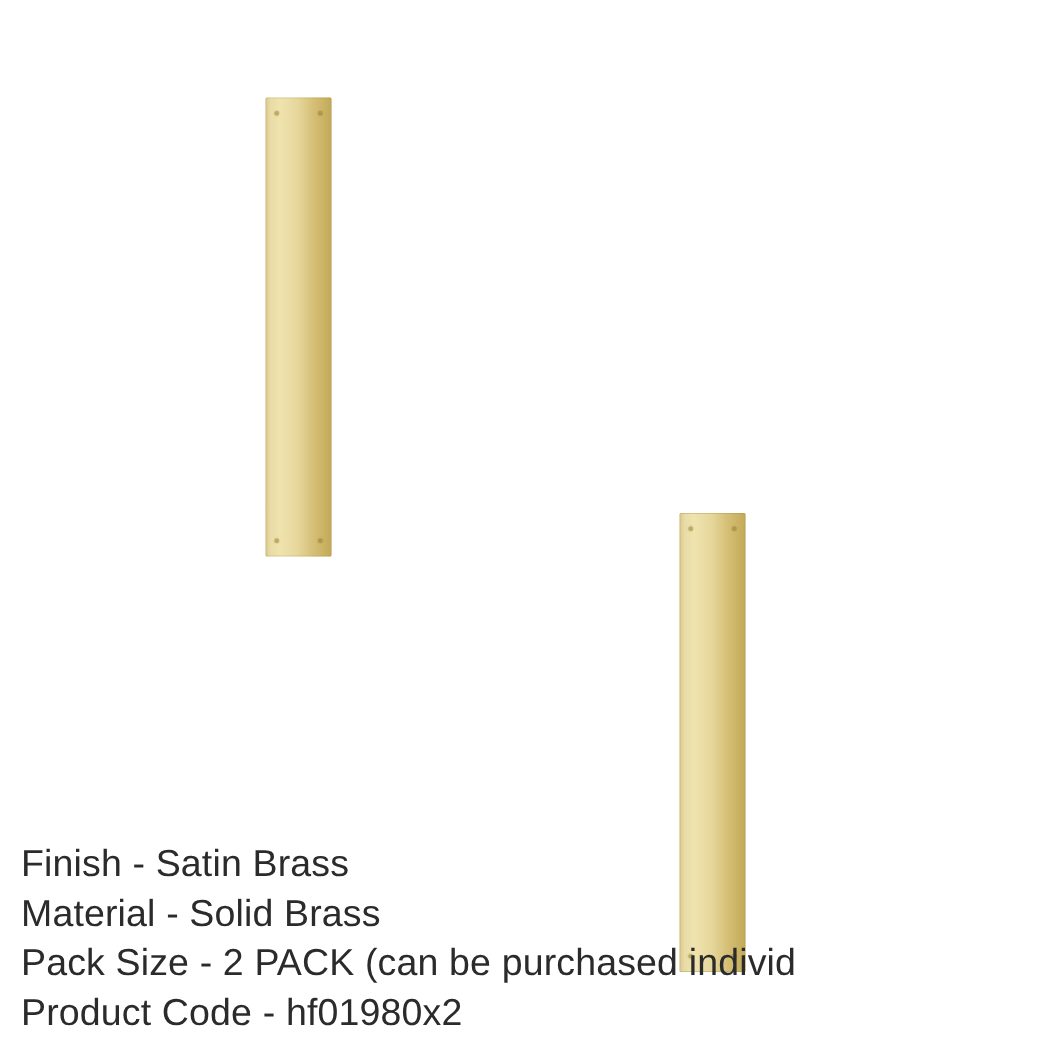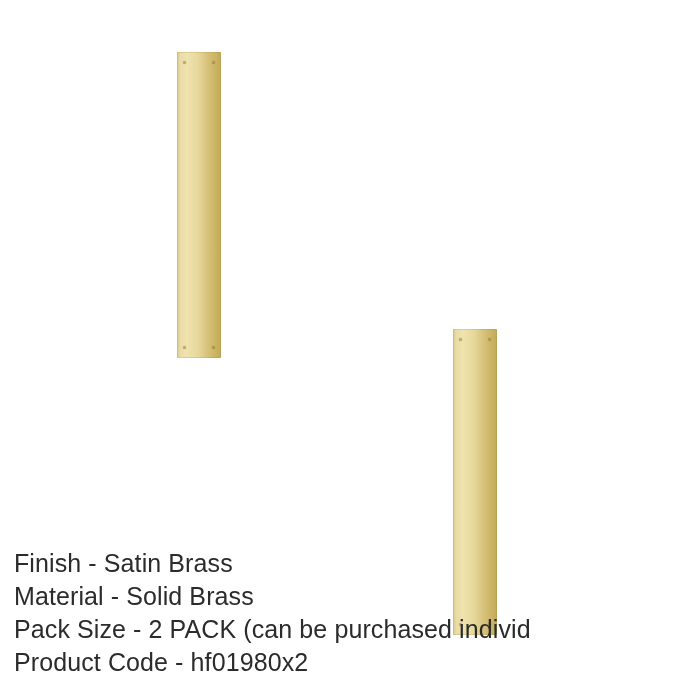--- a/index.html
+++ b/index.html
@@ -9,21 +9,21 @@
   body {
     width: 700px;
     height: 700px;
     background: #ffffff;
     font-family: "Liberation Sans", sans-serif;
     overflow: hidden;
     position: relative;
   }
   #product-stage {
     position: absolute;
-    left: 0; top: 4px;
+    left: 0; top: 17px;
     width: 700px;
     height: 568px;
   }
 
   
   .plate {
     position: absolute;
     border-radius: 1px;
   }
   .plate .face {

